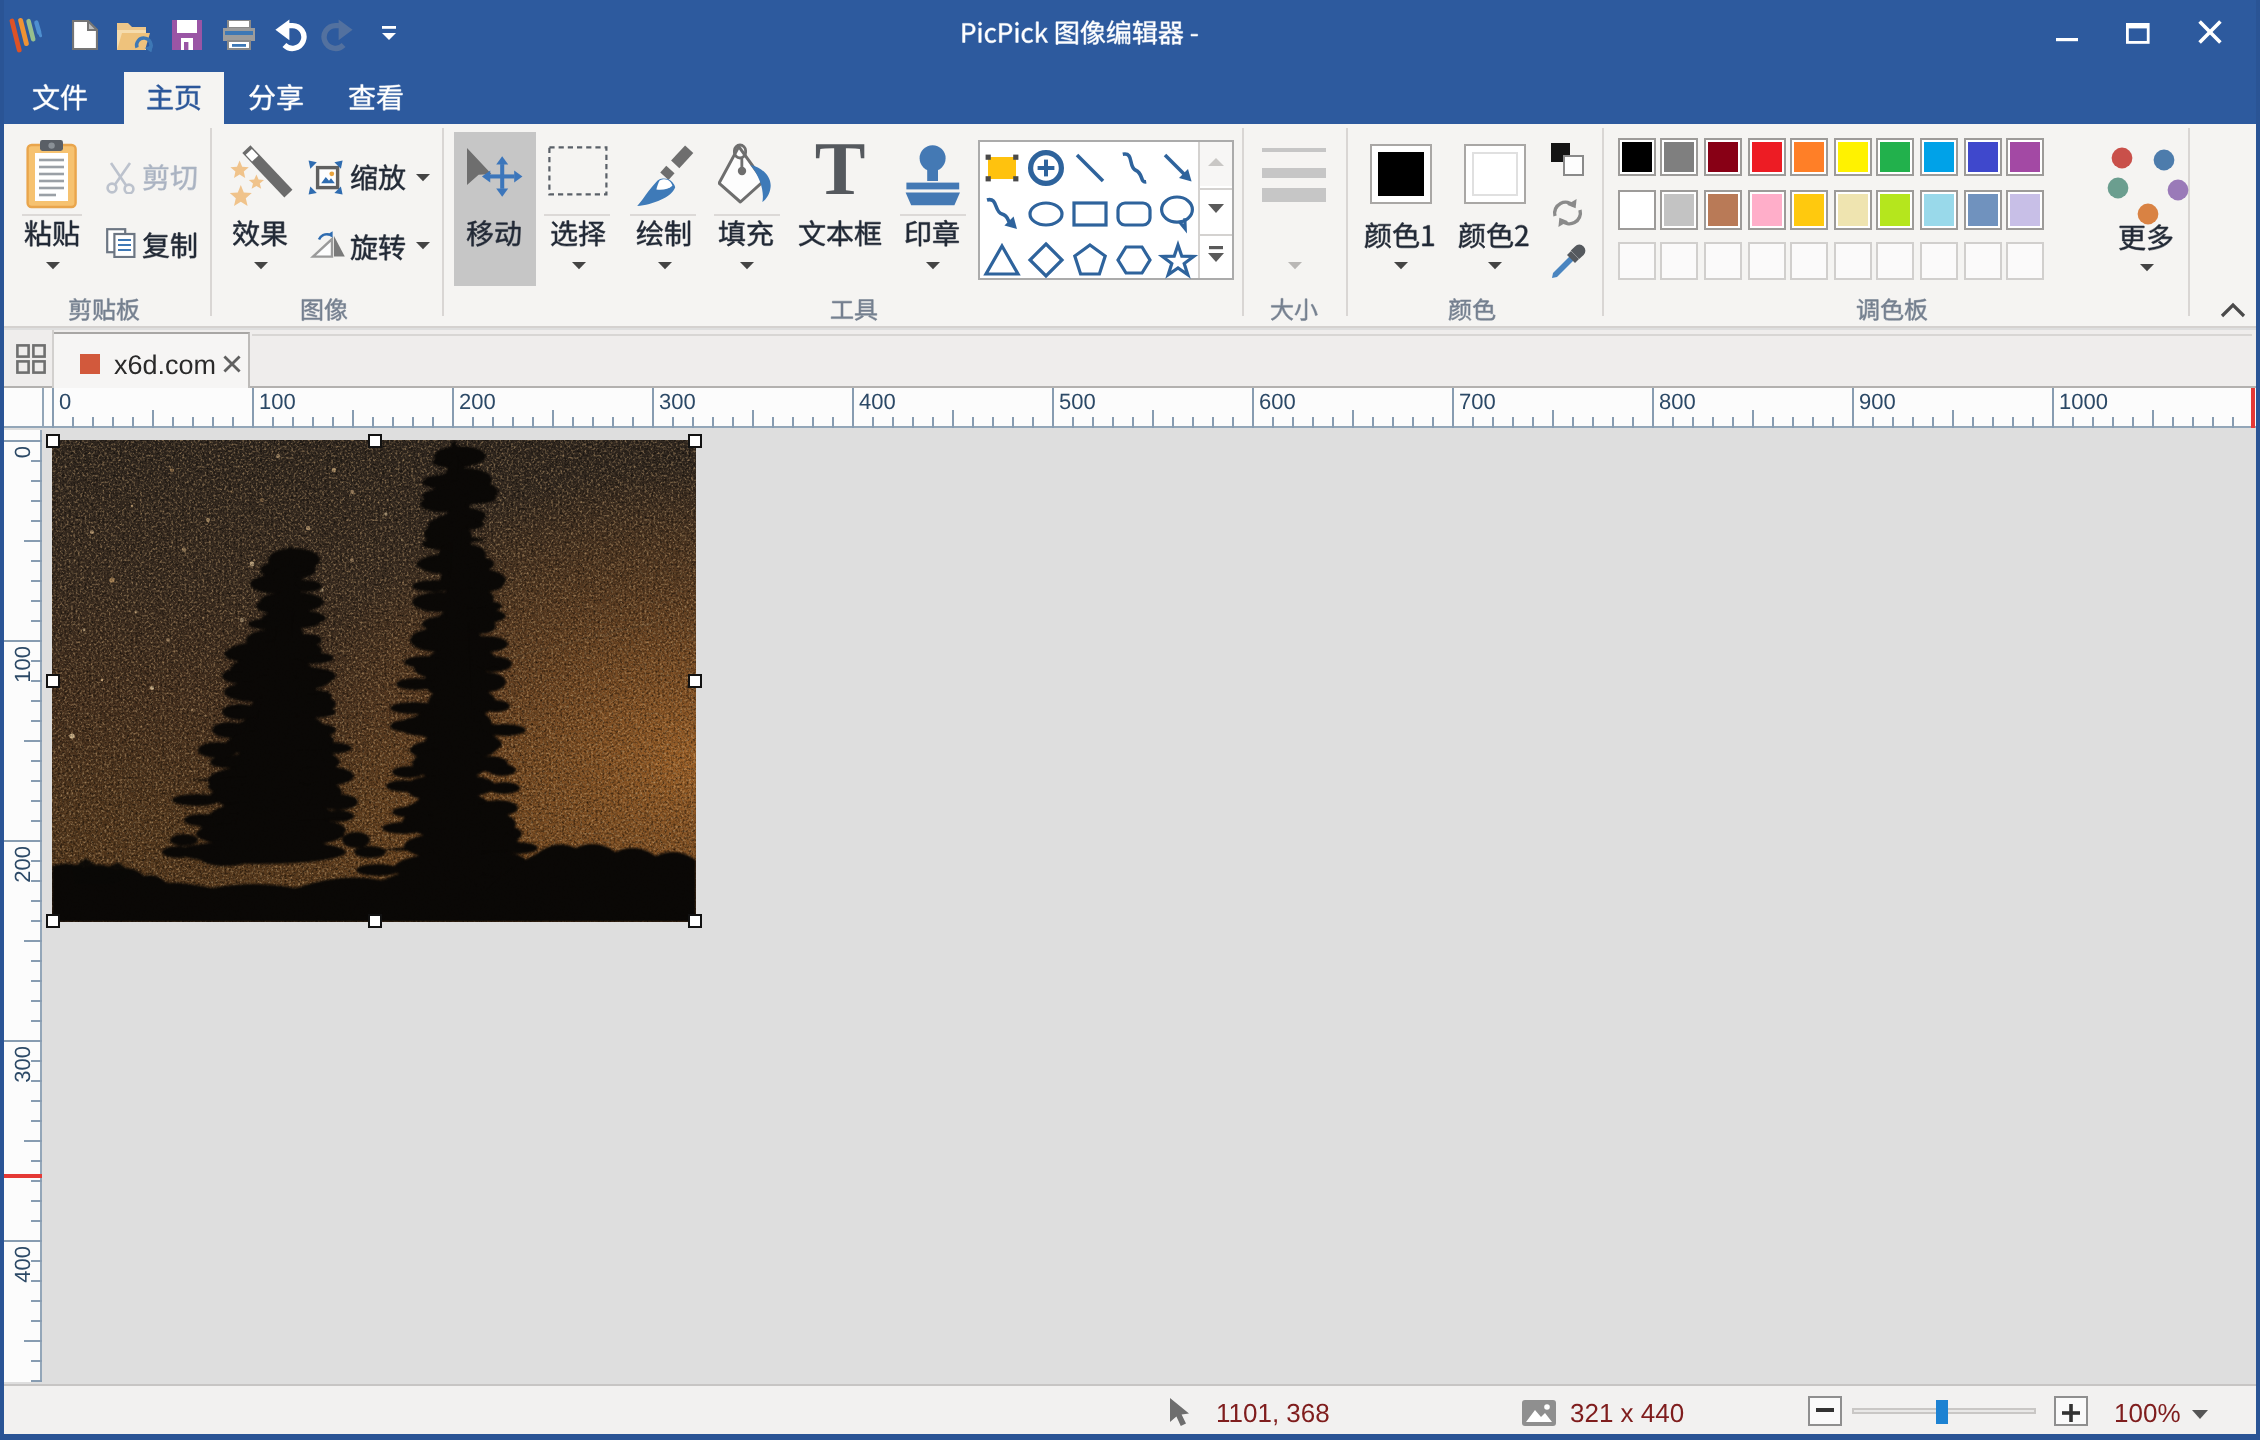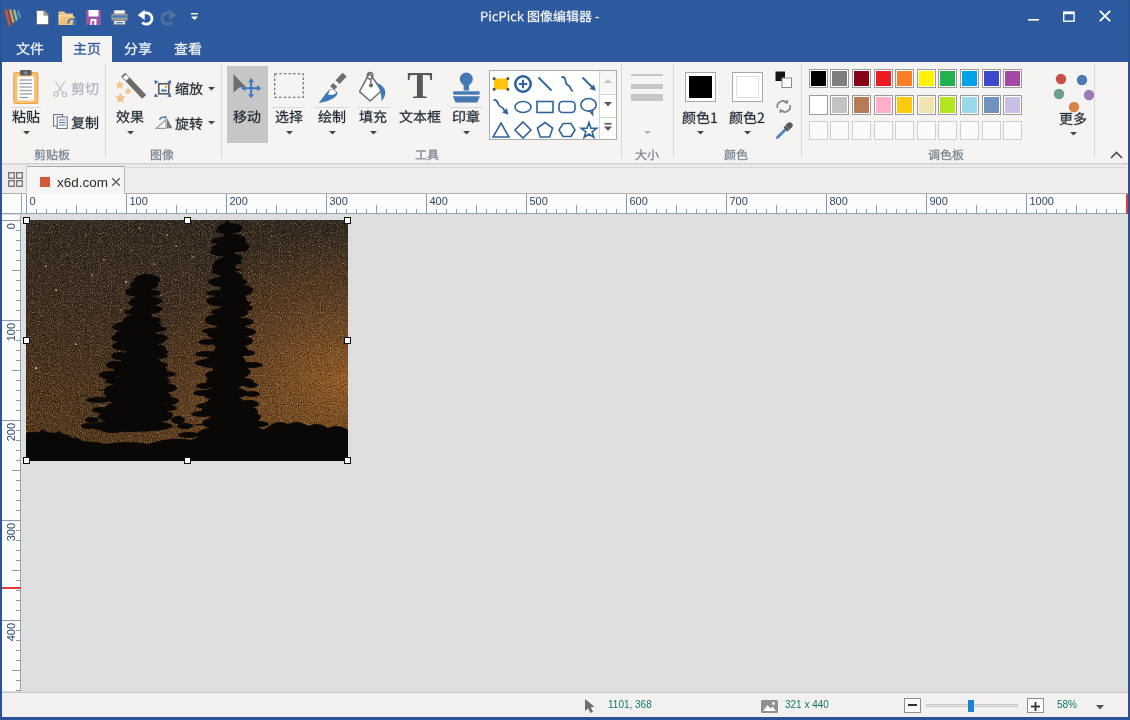--- a/index.html
+++ b/index.html
@@ -10,21 +10,21 @@
 #ribbon{position:absolute;left:2px;top:62px;width:1126px;height:102px;background:#f5f4f2;border-bottom:1px solid #d4d1cf}
 #docbar{position:absolute;left:2px;top:165px;width:1126px;height:29px;background:#efedec}
 #hruler{position:absolute;left:2px;top:193px;width:1126px;height:21px;background:#fcfcfc;border-bottom:1px solid #93a6b8;border-top:1px solid #b3b1af}
 #vruler{position:absolute;left:2px;top:215px;width:19px;height:476px;background:#fcfcfc;border-right:1px solid #93a6b8}
 #canvas{position:absolute;left:22px;top:215px;width:1106px;height:476px;background:#dedede}
 #statusbar{position:absolute;left:2px;top:692px;width:1126px;height:25px;background:#f2f1f0;border-top:1px solid #c7c5c4}
 #borderL{position:absolute;left:0;top:0;width:2px;height:720px;background:#2a5495}
 #borderR{position:absolute;right:0;top:0;width:2px;height:720px;background:#2a5495}
 #borderB{position:absolute;left:0;top:717px;width:1130px;height:3px;background:#2a5495}
 .vdiv{position:absolute;top:64px;width:1px;height:94px;background:#d9d6d4}
-.st{position:absolute;font-size:10px;color:#0f766e;top:699px}
+.st{position:absolute;font-size:13px;color:#7f1d1d;top:699px}
 </style></head><body>
 <div id="win">
 <div id="titlebar"></div>
     <div id="tabrow"></div>
     <div id="ribbon"></div>
 <div id="docbar"></div>
     <div id="hruler"></div>
     <div id="vruler"></div>
     <div id="canvas"></div>
 <div id="statusbar"></div>
@@ -667,21 +667,21 @@
 <div class="st" style="left:785px">321 x 440</div>
 <div class="abs" style="left:903.5px;top:698px;width:17px;height:15px;background:#fafafa;border:1px solid #8f8f8f"></div>
 <div class="abs" style="left:907.5px;top:704.4px;width:9px;height:1.8px;background:#333"></div>
 <div class="abs" style="left:926px;top:703.5px;width:92px;height:3.5px;background:#e9e8e7;border:1px solid #c9c7c5"></div>
 <div class="abs" style="left:968px;top:699.5px;width:6px;height:12.5px;background:#1d82d2"></div>
 <div class="abs" style="left:1026.5px;top:698px;width:17px;height:15px;background:#fafafa;border:1px solid #8f8f8f"></div>
 <svg class="abs" style="left:1030.5px;top:701.5px" width="9" height="9">
 <rect x="0" y="3.6" width="9" height="1.8" fill="#333"></rect>
       <rect x="3.6" y="0" width="1.8" height="9" fill="#333"></rect>
     </svg>
-<div class="st" style="left:1057px">58%</div>
+<div class="st" style="left:1057px">100%</div>
 <svg class="abs" style="left:1096px;top:705px" width="8" height="5">
       <path d="M0 0 L8 0 L4 4.5Z" fill="#555"></path>
     </svg>
 <svg class="abs" style="left:26px;top:220px" width="322" height="241" viewBox="0 0 322 241">
 <defs>
 <linearGradient id="sky" x1="0" y1="0" x2="0" y2="1">
 <stop offset="0" stop-color="#30271f"></stop>
           <stop offset="0.3" stop-color="#3a2c20"></stop>
 <stop offset="0.55" stop-color="#46301e"></stop>
           <stop offset="0.78" stop-color="#52371d"></stop>

